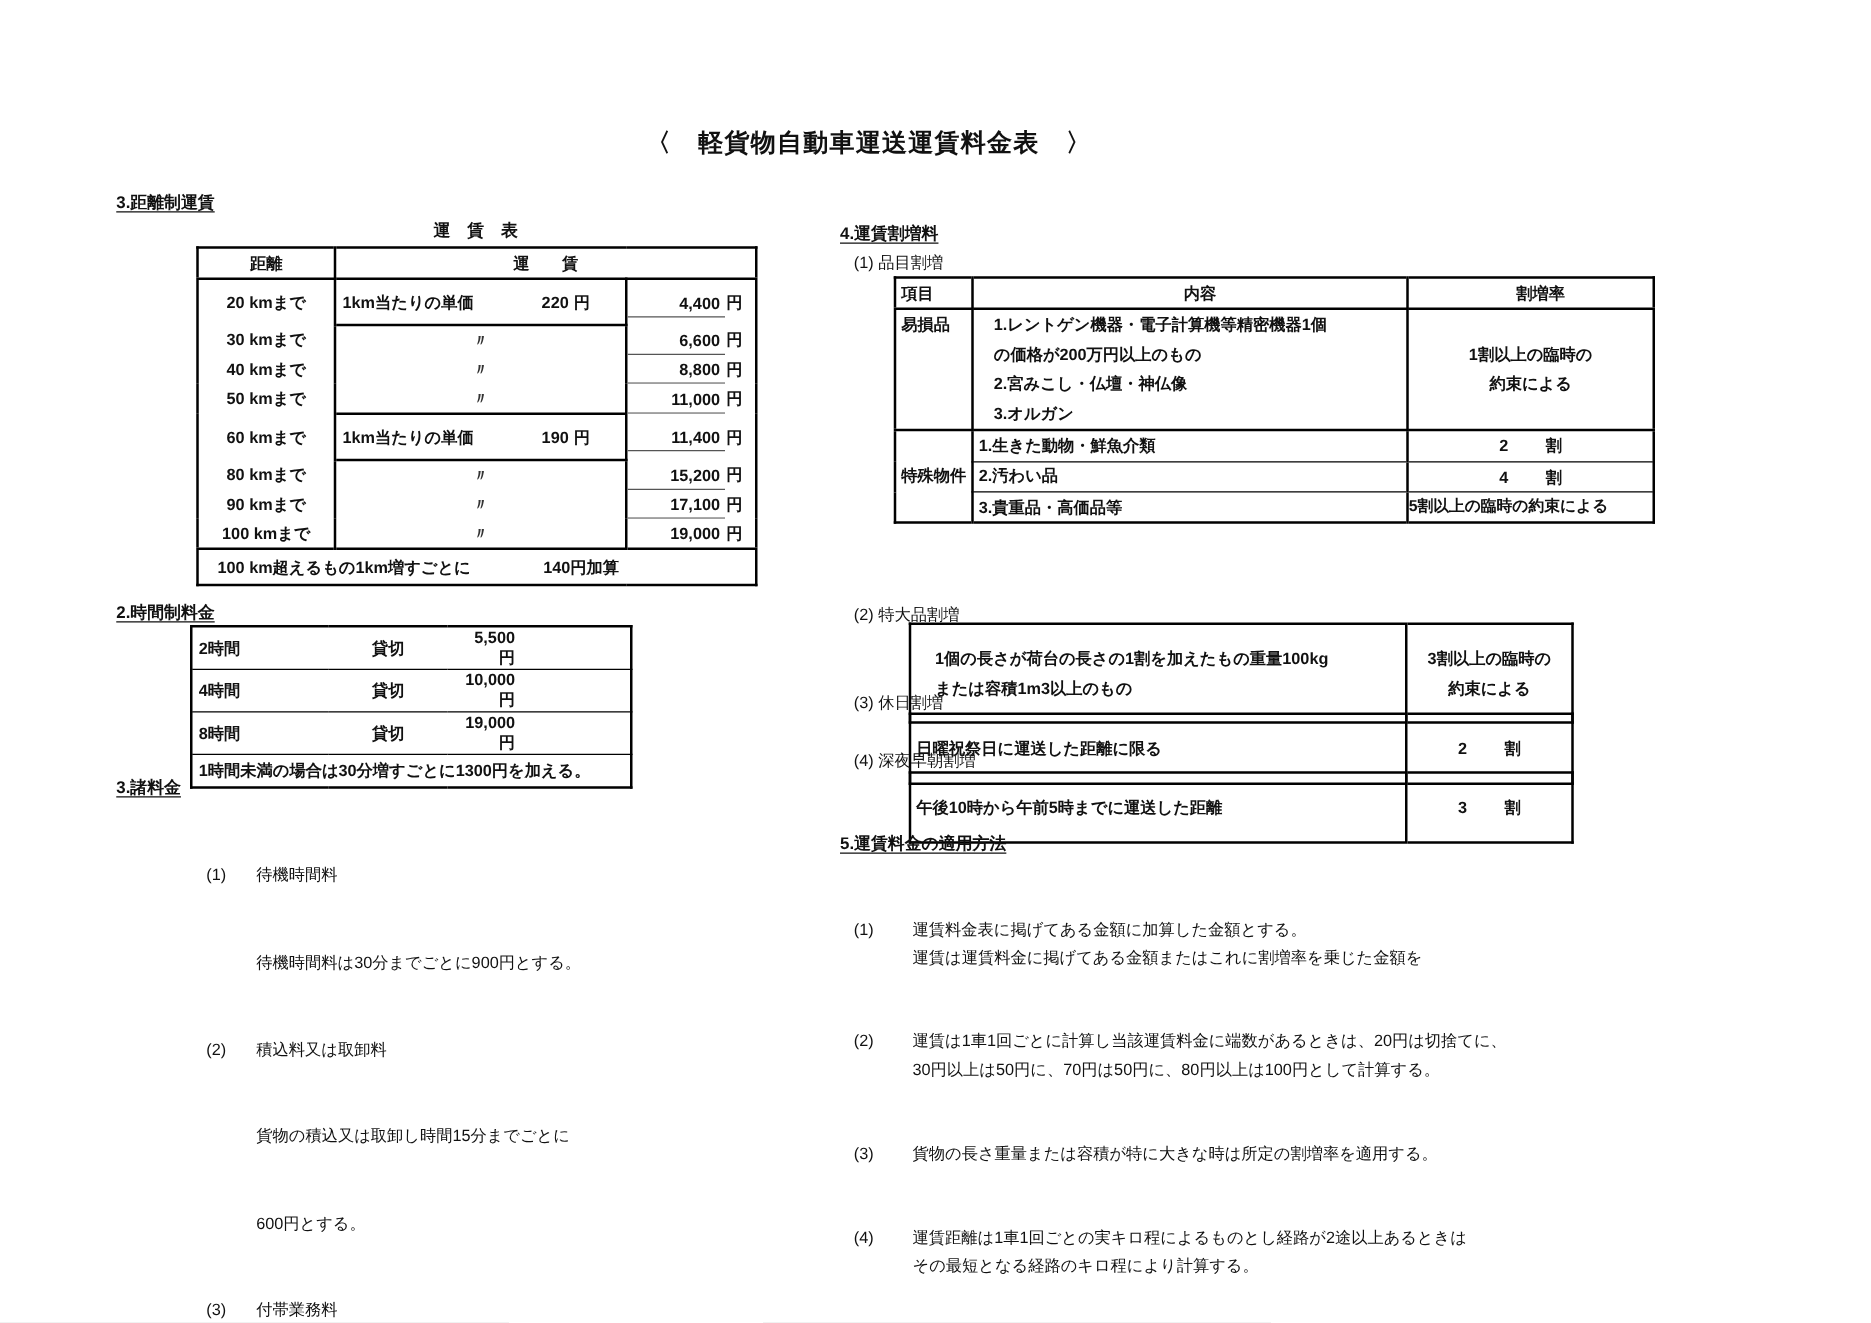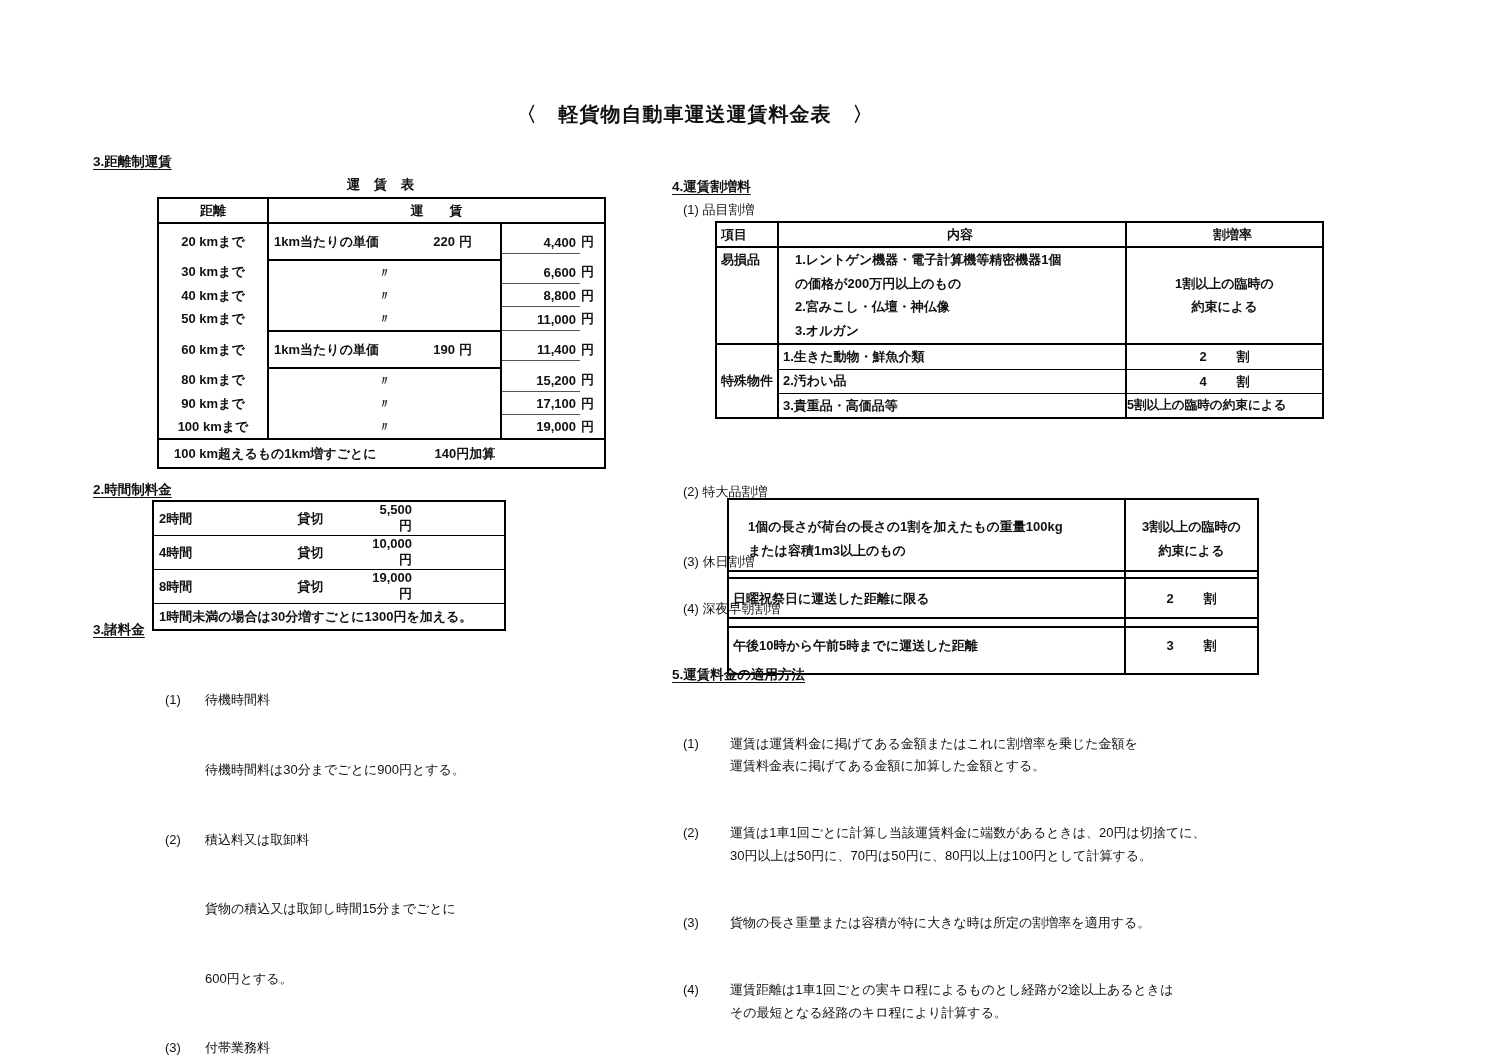--- a/index.html
+++ b/index.html
@@ -364,21 +364,21 @@
       </td>
     </tr>
   </tbody>
     </table>
 
   <div class="abs sec-h" style="left:672px; top:666px;">5.運賃料金の適用方法</div>
 
   <div class="abs s5" style="left:683px; top:688px; width:720px;">
     <div class="item">
       <span class="inum">(1)</span>
-      <span><div>運賃は運賃料金に掲げてある金額またはこれに割増率を乗じた金額を</div><div>運賃料金表に掲げてある金額に加算した金額とする。</div></span>
+      <span><div>運賃料金表に掲げてある金額に加算した金額とする。</div><div>運賃は運賃料金に掲げてある金額またはこれに割増率を乗じた金額を</div></span>
     </div>
     <div class="item">
       <span class="inum">(2)</span>
       <span><div>運賃は1車1回ごとに計算し当該運賃料金に端数があるときは、20円は切捨てに、</div><div>30円以上は50円に、70円は50円に、80円以上は100円として計算する。</div></span>
     </div>
     <div class="item">
       <span class="inum">(3)</span>
       <span><div>貨物の長さ重量または容積が特に大きな時は所定の割増率を適用する。</div></span>
     </div>
     <div class="item">

